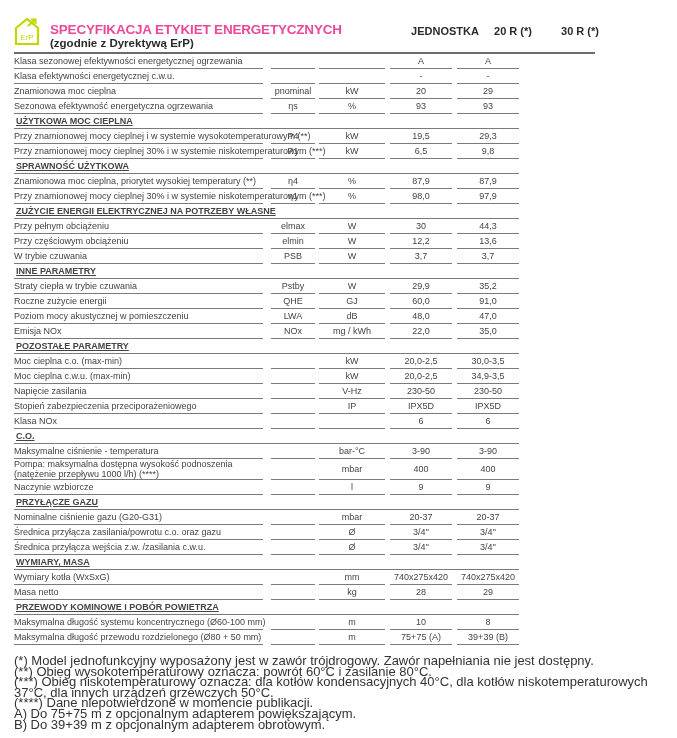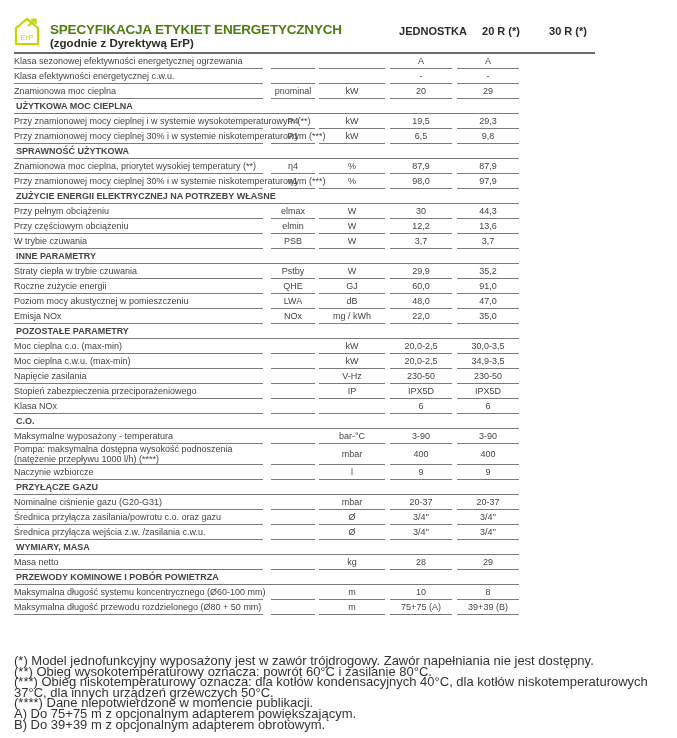--- a/index.html
+++ b/index.html
@@ -1,29 +1,29 @@
 <!DOCTYPE html>
 <html><head>
 <meta charset="utf-8">
 <style>
   html, body { margin:0; padding:0; background:#ffffff; }
   body { width:677px; height:738px; position:relative; overflow:hidden;
          font-family:"Liberation Sans", sans-serif; color:#333; }
   .header { position:absolute; left:0; top:0; width:677px; height:67px; }
   .logo { position:absolute; left:14px; top:16px; width:26px; height:30px; }
-  .title1 { position:absolute; left:50px; top:22px; font-size:13.5px; font-weight:bold; color:#4d7c0f; letter-spacing:-0.2px; }
+  .title1 { position:absolute; left:50px; top:22px; font-size:13.5px; font-weight:bold; color:#ec4899; letter-spacing:-0.2px; }
   .title2 { position:absolute; left:50px; top:37px; font-size:11.5px; font-weight:bold; color:#2a2a2a; }
-  .colhead { position:absolute; top:25px; font-size:11px; font-weight:bold; color:#2a2a2a; text-align:center; }
+  .colhead { position:absolute; top:25px; font-size:11px; font-weight:bold; color:#2a2a2a; text-align:center;margin-left:12px; }
   table.spec { position:absolute; left:14px; top:54px; border-collapse:separate; border-spacing:0; width:581px; table-layout:fixed; }
   table.spec td { font-size:9px; color:#444; height:14px; padding:0; vertical-align:middle; white-space:nowrap; line-height:10px; }
   td.lbl { padding-left:2px; }
   td.c { text-align:center; }
   .row td.cell { border-bottom:1.5px solid #7a7a7a; }
   .gap { width:6px; border-bottom:none !important; }
-  .sec td { font-size:10px; font-weight:bold; color:#2a2a2a; height:18px; border-bottom:1.5px solid #7a7a7a; padding-top:2px; }
+  .sec td { font-size:10px; font-weight:bold; color:#2a2a2a; height:18px; border-bottom:1.5px solid #7a7a7a; padding-top:2px;text-decoration:underline; }
   .sec td.lbl { padding-left:2px; }
   .tall td { height:26px; line-height:10px; }
   .notes { position:absolute; left:14px; top:656px; font-size:13px; color:#333; line-height:10.6px; }
 </style>
 </head>
 <body>
 
 <div class="header">
   <svg class="logo" viewBox="0 0 26 30">
     <path d="M2 12 L13 3 L24 12 L24 28 L2 28 Z" fill="none" stroke="#c4d600" stroke-width="2.2"></path>
@@ -81,20 +81,32 @@
         <td class="gap"></td>
         <td class="c cell">pnominal</td>
         <td class="gap"></td>
         <td class="c cell">kW</td>
         <td class="gap"></td>
         <td class="c cell">20</td>
         <td class="gap"></td>
         <td class="c cell">29</td>
         <td class="gap"></td>
       </tr>
+      <tr class="row">
+        <td class="lbl cell">Sezonowa efektywność energetyczna ogrzewania</td>
+        <td class="gap"></td>
+        <td class="c cell">ηs</td>
+        <td class="gap"></td>
+        <td class="c cell">%</td>
+        <td class="gap"></td>
+        <td class="c cell">93</td>
+        <td class="gap"></td>
+        <td class="c cell">93</td>
+        <td class="gap"></td>
+      </tr>
       <tr class="sec">
         <td colspan="9" class="lbl">UŻYTKOWA MOC CIEPLNA</td>
         <td style="border-bottom: none;"></td>
       </tr>
       <tr class="row">
         <td class="lbl cell">Przy znamionowej mocy cieplnej i w systemie  wysokotemperaturowym (**)</td>
         <td class="gap"></td>
         <td class="c cell">P4</td>
         <td class="gap"></td>
         <td class="c cell">kW</td>
@@ -298,21 +310,21 @@
         <td class="c cell">6</td>
         <td class="gap"></td>
         <td class="c cell">6</td>
         <td class="gap"></td>
       </tr>
       <tr class="sec">
         <td colspan="9" class="lbl">C.O.</td>
         <td style="border-bottom: none;"></td>
       </tr>
       <tr class="row">
-        <td class="lbl cell">Maksymalne wyposażony - temperatura</td>
+        <td class="lbl cell">Maksymalne ciśnienie - temperatura</td>
         <td class="gap"></td>
         <td class="c cell"></td>
         <td class="gap"></td>
         <td class="c cell">bar-°C</td>
         <td class="gap"></td>
         <td class="c cell">3-90</td>
         <td class="gap"></td>
         <td class="c cell">3-90</td>
         <td class="gap"></td>
       </tr>
@@ -379,20 +391,32 @@
         <td class="c cell">Ø</td>
         <td class="gap"></td>
         <td class="c cell">3/4''</td>
         <td class="gap"></td>
         <td class="c cell">3/4''</td>
         <td class="gap"></td>
       </tr>
       <tr class="sec">
         <td colspan="9" class="lbl">WYMIARY, MASA</td>
         <td style="border-bottom: none;"></td>
+      </tr>
+      <tr class="row">
+        <td class="lbl cell">Wymiary kotła (WxSxG)</td>
+        <td class="gap"></td>
+        <td class="c cell"></td>
+        <td class="gap"></td>
+        <td class="c cell">mm</td>
+        <td class="gap"></td>
+        <td class="c cell">740x275x420</td>
+        <td class="gap"></td>
+        <td class="c cell">740x275x420</td>
+        <td class="gap"></td>
       </tr>
       <tr class="row">
         <td class="lbl cell">Masa netto</td>
         <td class="gap"></td>
         <td class="c cell"></td>
         <td class="gap"></td>
         <td class="c cell">kg</td>
         <td class="gap"></td>
         <td class="c cell">28</td>
         <td class="gap"></td>

